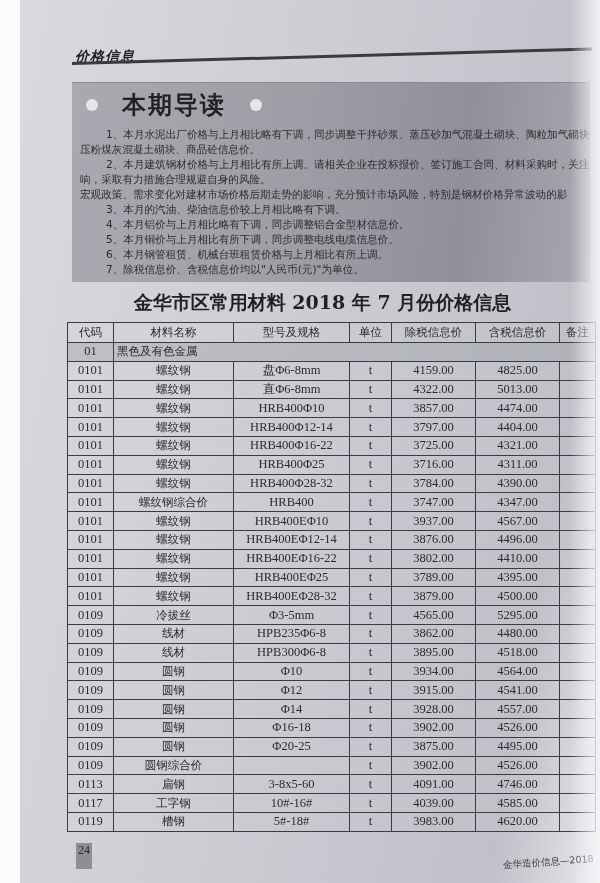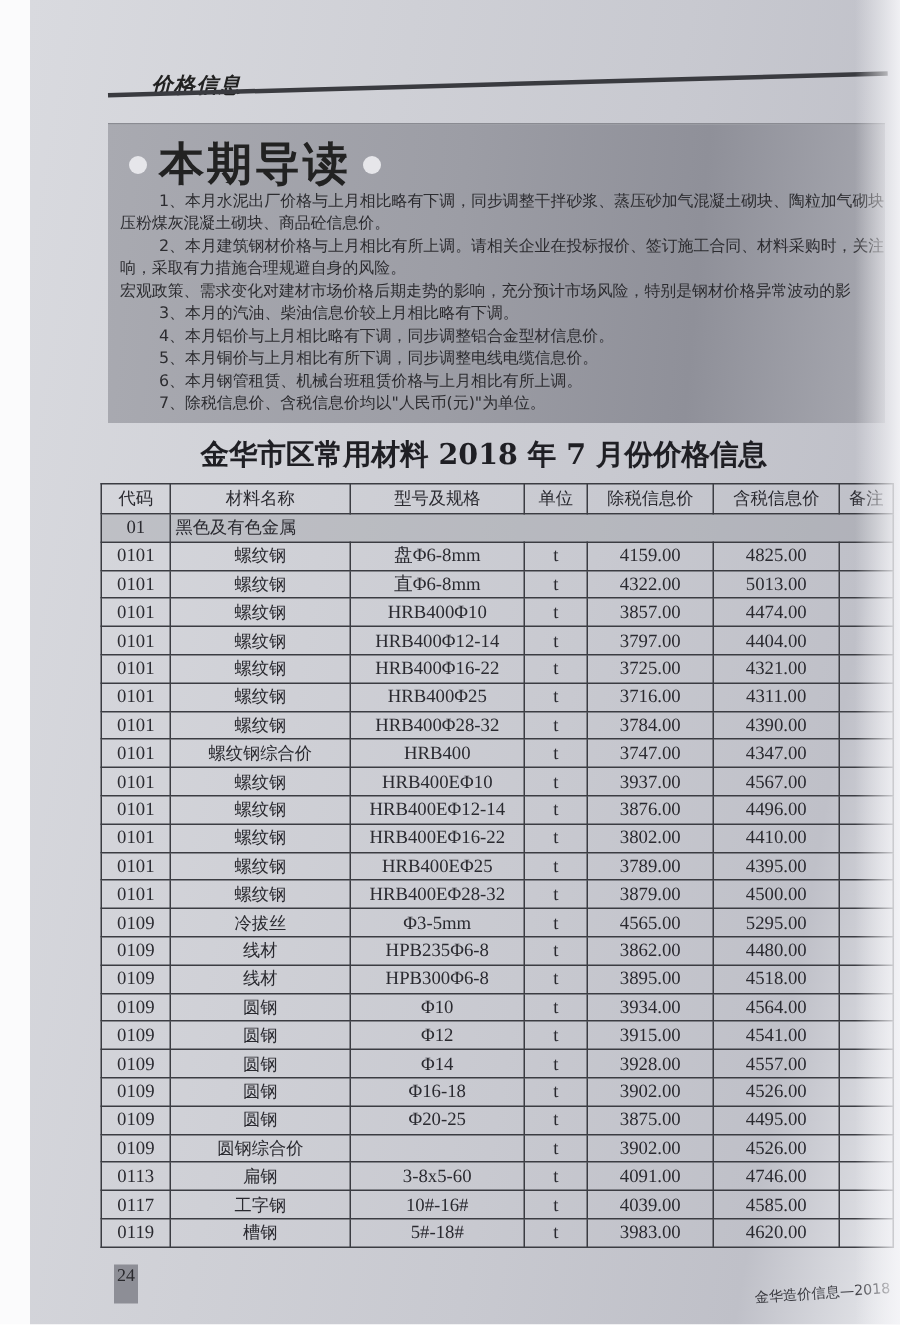--- a/index.html
+++ b/index.html
@@ -8,37 +8,37 @@
 
   .page {
     position: absolute; left: 20px; top: 0; width: 580px; height: 883px;
     background: linear-gradient(100deg, #d9dadf 0%, #cfd0d6 35%, #c8c9d0 60%, #bfc0c8 85%, #e8e9ed 100%);
   }
   .left-margin { position: absolute; left: 0; top: 0; width: 20px; height: 883px; background: #fbfbfc; }
 
   .section-header {
     position: absolute; left: 75px; top: 48px;
     font-family: "DejaVu Sans", sans-serif; font-weight: bold; font-size: 14px;
-    color: #222; letter-spacing: 1px; font-style: italic; margin-left: 26px;
+    color: #222; letter-spacing: 1px; font-style: italic;
   }
   .header-rule {
     position: absolute; left: 72px; top: 62px; width: 520px; height: 3px;
     background: #3a3b40; transform: rotate(-1.6deg); transform-origin: left center;
   }
 
   .intro-box {
     position: absolute; left: 72px; top: 82px; width: 518px; height: 200px;
     background: linear-gradient(95deg, #a9aab1 0%, #9c9da5 45%, #8f9099 75%, #a7a8b0 100%);
     border-top: 1px solid #8a8b92;
   }
   .intro-title-wrap { position: absolute; left: 14px; top: 6px; display: flex; align-items: center; }
   .intro-dot { width: 12px; height: 12px; border-radius: 50%; background: #e6e6ea; }
   .intro-title {
-    font-family: "DejaVu Serif", serif; font-weight: bold; font-size: 30px;
-    color: #222; margin: 0 8px; letter-spacing: 2px;
+    font-family: "DejaVu Serif", serif; font-weight: bold; font-size: 24px;
+    color: #222; margin: 0 24px; letter-spacing: 2px;
   }
   .intro-text {
     position: absolute; left: 8px; top: 44px; width: 510px;
     font-size: 10.6px; line-height: 15px; color: #2c2c30;
     font-family: "DejaVu Sans", sans-serif;
   }
   .intro-text p { text-indent: 26px; white-space: nowrap; overflow: hidden; }
   .intro-text p.cont { text-indent: 0; }
 
   .table-title {

